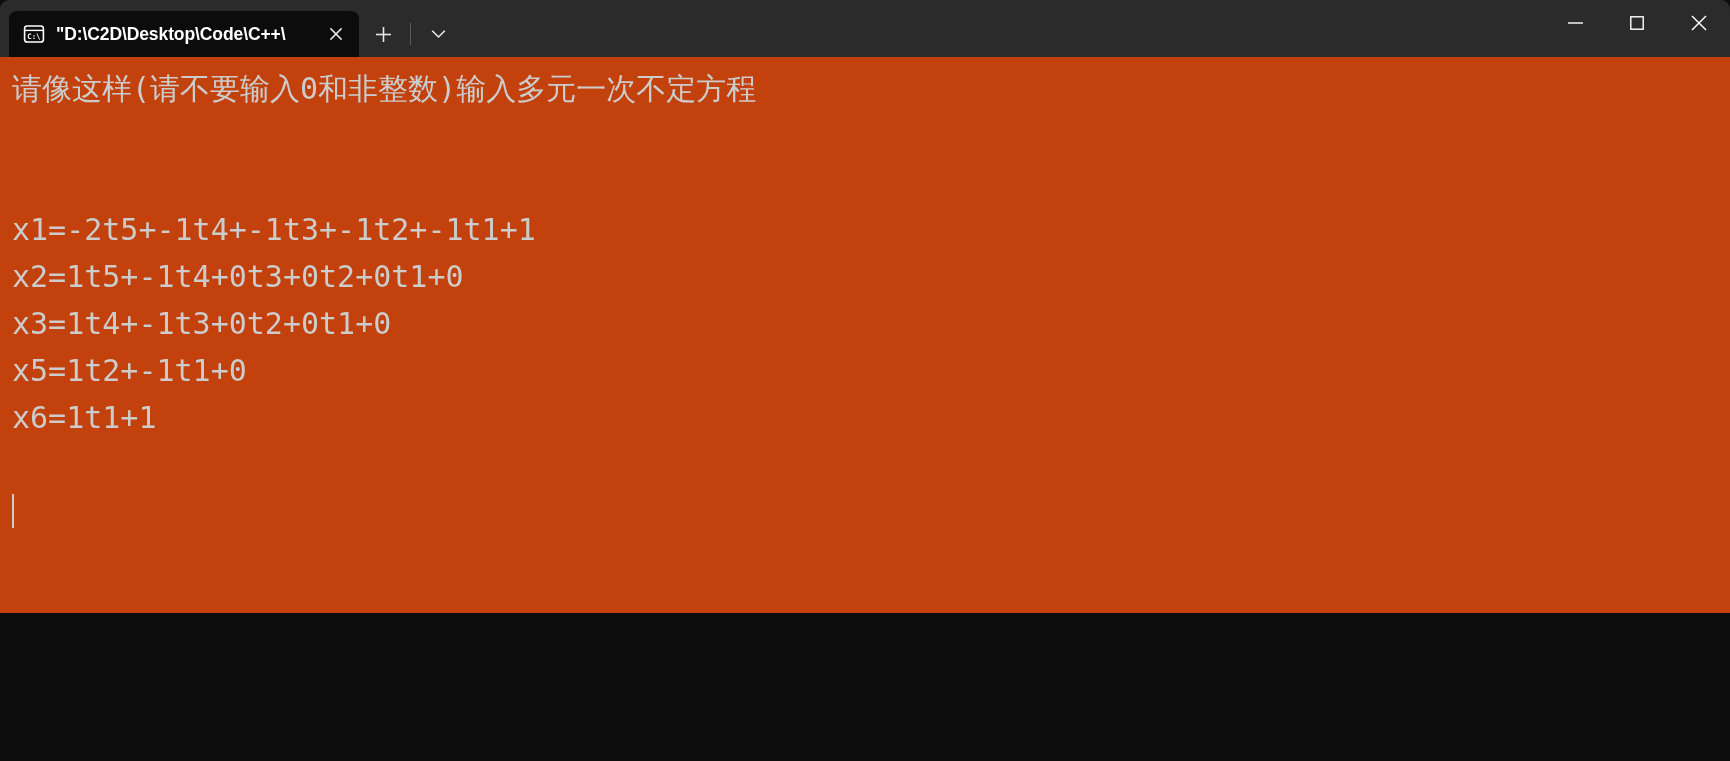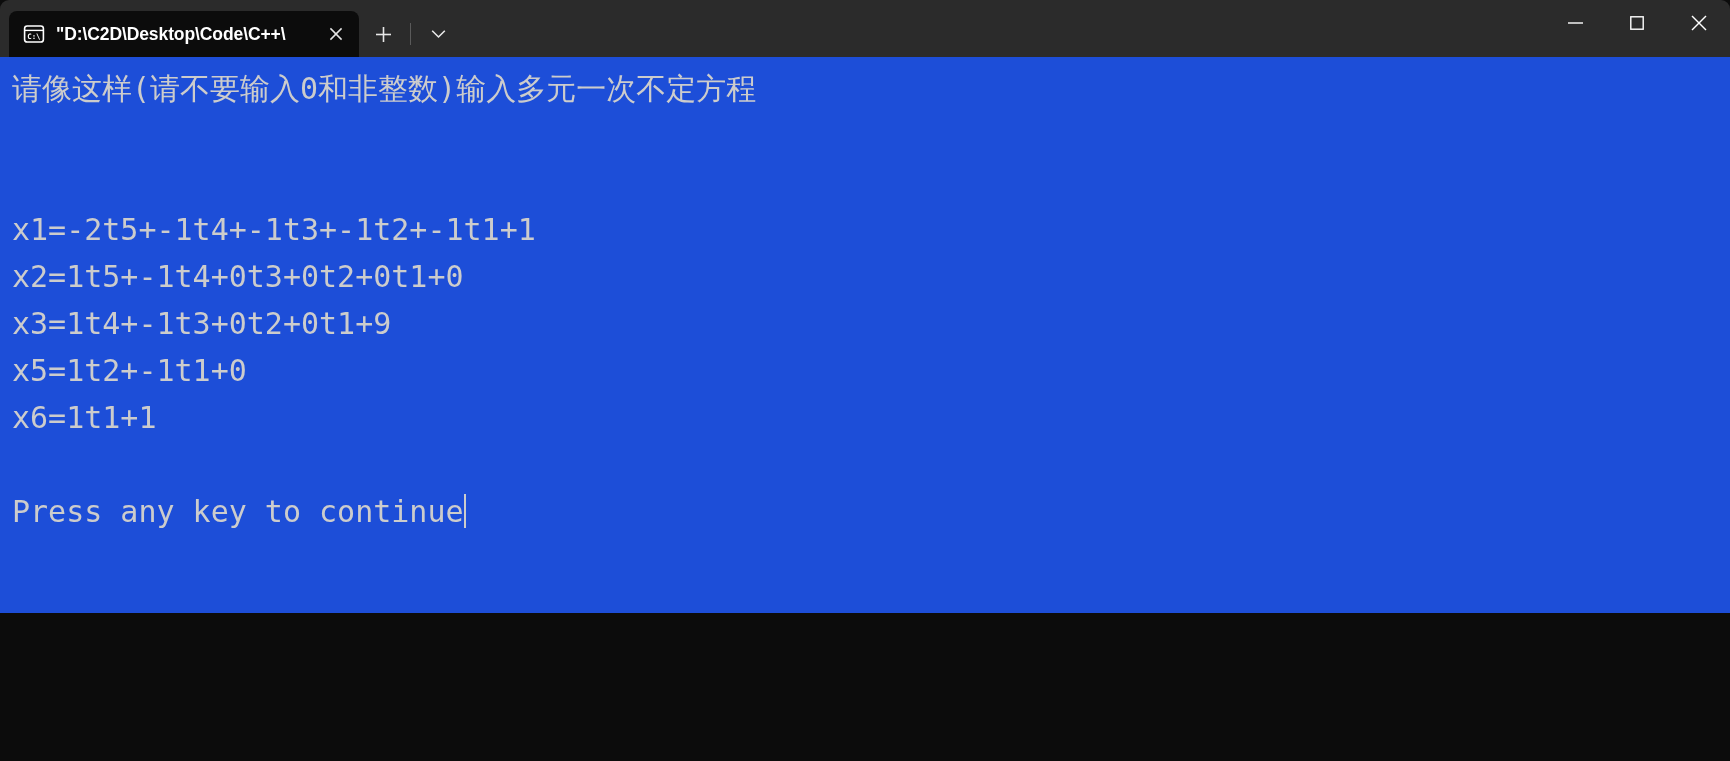--- a/index.html
+++ b/index.html
@@ -125,21 +125,21 @@
     align-items: center;
     justify-content: center;
     color: #ffffff;
   }
   .wc-btn:last-child { border-top-right-radius: 9px; }
 
   
   .terminal {
     width: 1730px;
     height: 556px;
-    background: #1d4ed8;
+    background: #c2410c;
     padding: 8px 0 0 12px;
     overflow: hidden;
   }
 
   .term-line {
     color: #cccccc;
     font-family: "DejaVu Sans Mono", monospace;
     font-size: 30px;
     line-height: 47px;
     white-space: pre;
@@ -217,18 +217,18 @@
     </span>
   </div>
 </div>
 
 <div class="terminal">
   <div class="term-line">请像这样(请不要输入0和非整数)输入多元一次不定方程</div>
   <div class="term-line blank">&nbsp;</div>
   <div class="term-line blank">&nbsp;</div>
   <div class="term-line">x1=-2t5+-1t4+-1t3+-1t2+-1t1+1</div>
   <div class="term-line">x2=1t5+-1t4+0t3+0t2+0t1+0</div>
-  <div class="term-line">x3=1t4+-1t3+0t2+0t1+9</div>
+  <div class="term-line">x3=1t4+-1t3+0t2+0t1+0</div>
   <div class="term-line">x5=1t2+-1t1+0</div>
   <div class="term-line">x6=1t1+1</div>
   <div class="term-line blank">&nbsp;</div>
-  <div class="term-line"><span>Press any key to continue</span><span class="cursor"></span></div>
+  <div class="term-line"><span class="cursor"></span></div>
 </div>
 
 </body></html>

